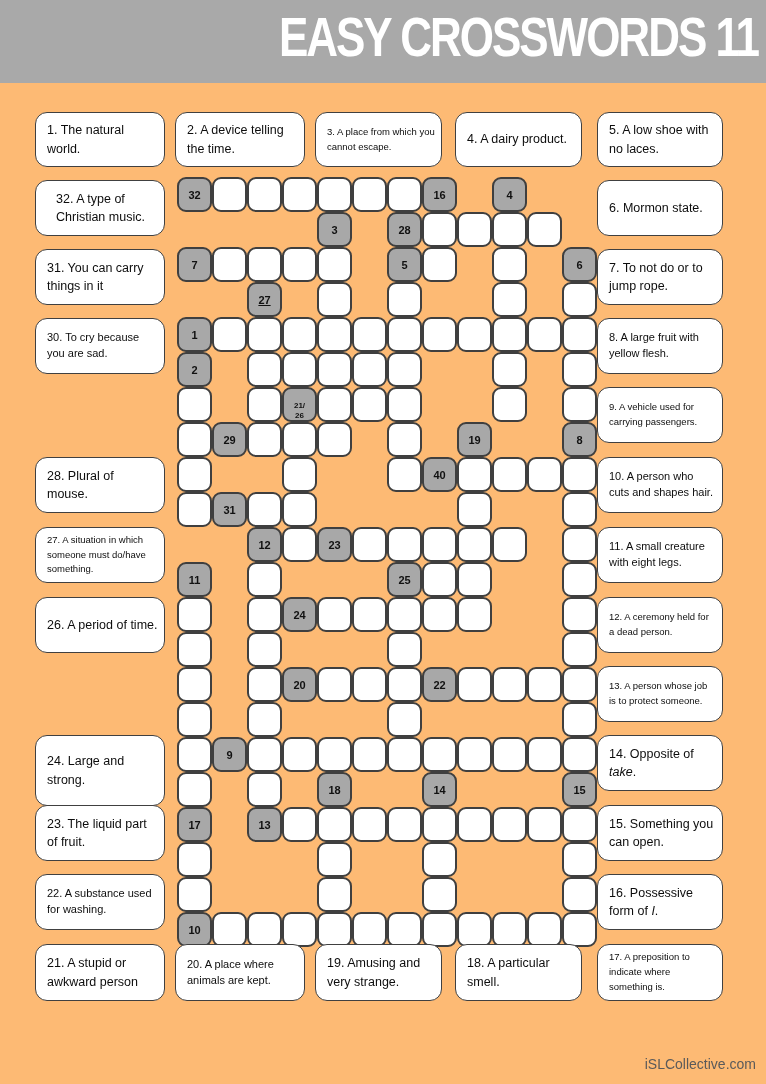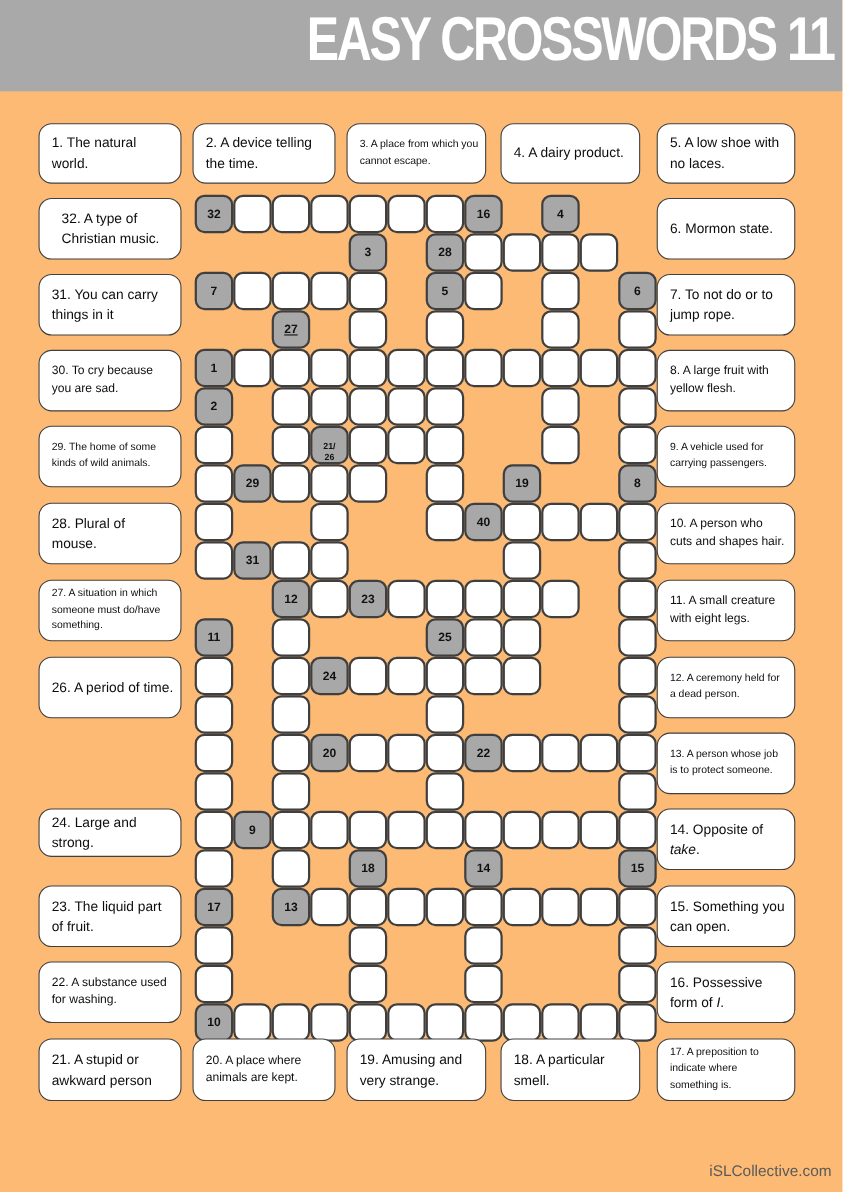--- a/index.html
+++ b/index.html
@@ -236,33 +236,30 @@
     </div>
     <div class="clue-box fs-lg" style="left: 35px; top: 180px; width: 130px; height: 56px; padding-left: 20px;">
       <div class="clue-text">32. A type of Christian music.</div>
     </div>
     <div class="clue-box fs-lg" style="left: 35px; top: 249px; width: 130px; height: 56px;">
       <div class="clue-text">31. You can carry things in it</div>
     </div>
     <div class="clue-box fs-md" style="left: 35px; top: 318px; width: 130px; height: 56px;">
       <div class="clue-text">30. To cry because you are sad.</div>
     </div>
-    <div class="clue-box fs-sm" style="left: 35px; top: 387px; width: 130px; height: 56px;">
-      <div class="clue-text">29. The home of some kinds of wild animals.</div>
-    </div>
     <div class="clue-box fs-lg" style="left: 35px; top: 457px; width: 130px; height: 56px;">
       <div class="clue-text">28. Plural of mouse.</div>
     </div>
     <div class="clue-box fs-sm" style="left: 35px; top: 527px; width: 130px; height: 56px;">
       <div class="clue-text">27. A situation in which someone must do/have something.</div>
     </div>
     <div class="clue-box fs-lg" style="left: 35px; top: 597px; width: 130px; height: 56px;">
       <div class="clue-text">26. A period of time.</div>
     </div>
-    <div class="clue-box fs-lg" style="left: 35px; top: 735px; width: 130px; height: 44px;">
+    <div class="clue-box fs-lg" style="left: 35px; top: 735px; width: 130px; height: 71px;">
       <div class="clue-text">24. Large and strong.</div>
     </div>
     <div class="clue-box fs-lg" style="left: 35px; top: 805px; width: 130px; height: 56px;">
       <div class="clue-text">23. The liquid part of fruit.</div>
     </div>
     <div class="clue-box fs-md" style="left: 35px; top: 874px; width: 130px; height: 56px;">
       <div class="clue-text">22. A substance used for washing.</div>
     </div>
     <div class="clue-box fs-lg" style="left: 597px; top: 180px; width: 126px; height: 56px;">
       <div class="clue-text">6. Mormon state.</div>

